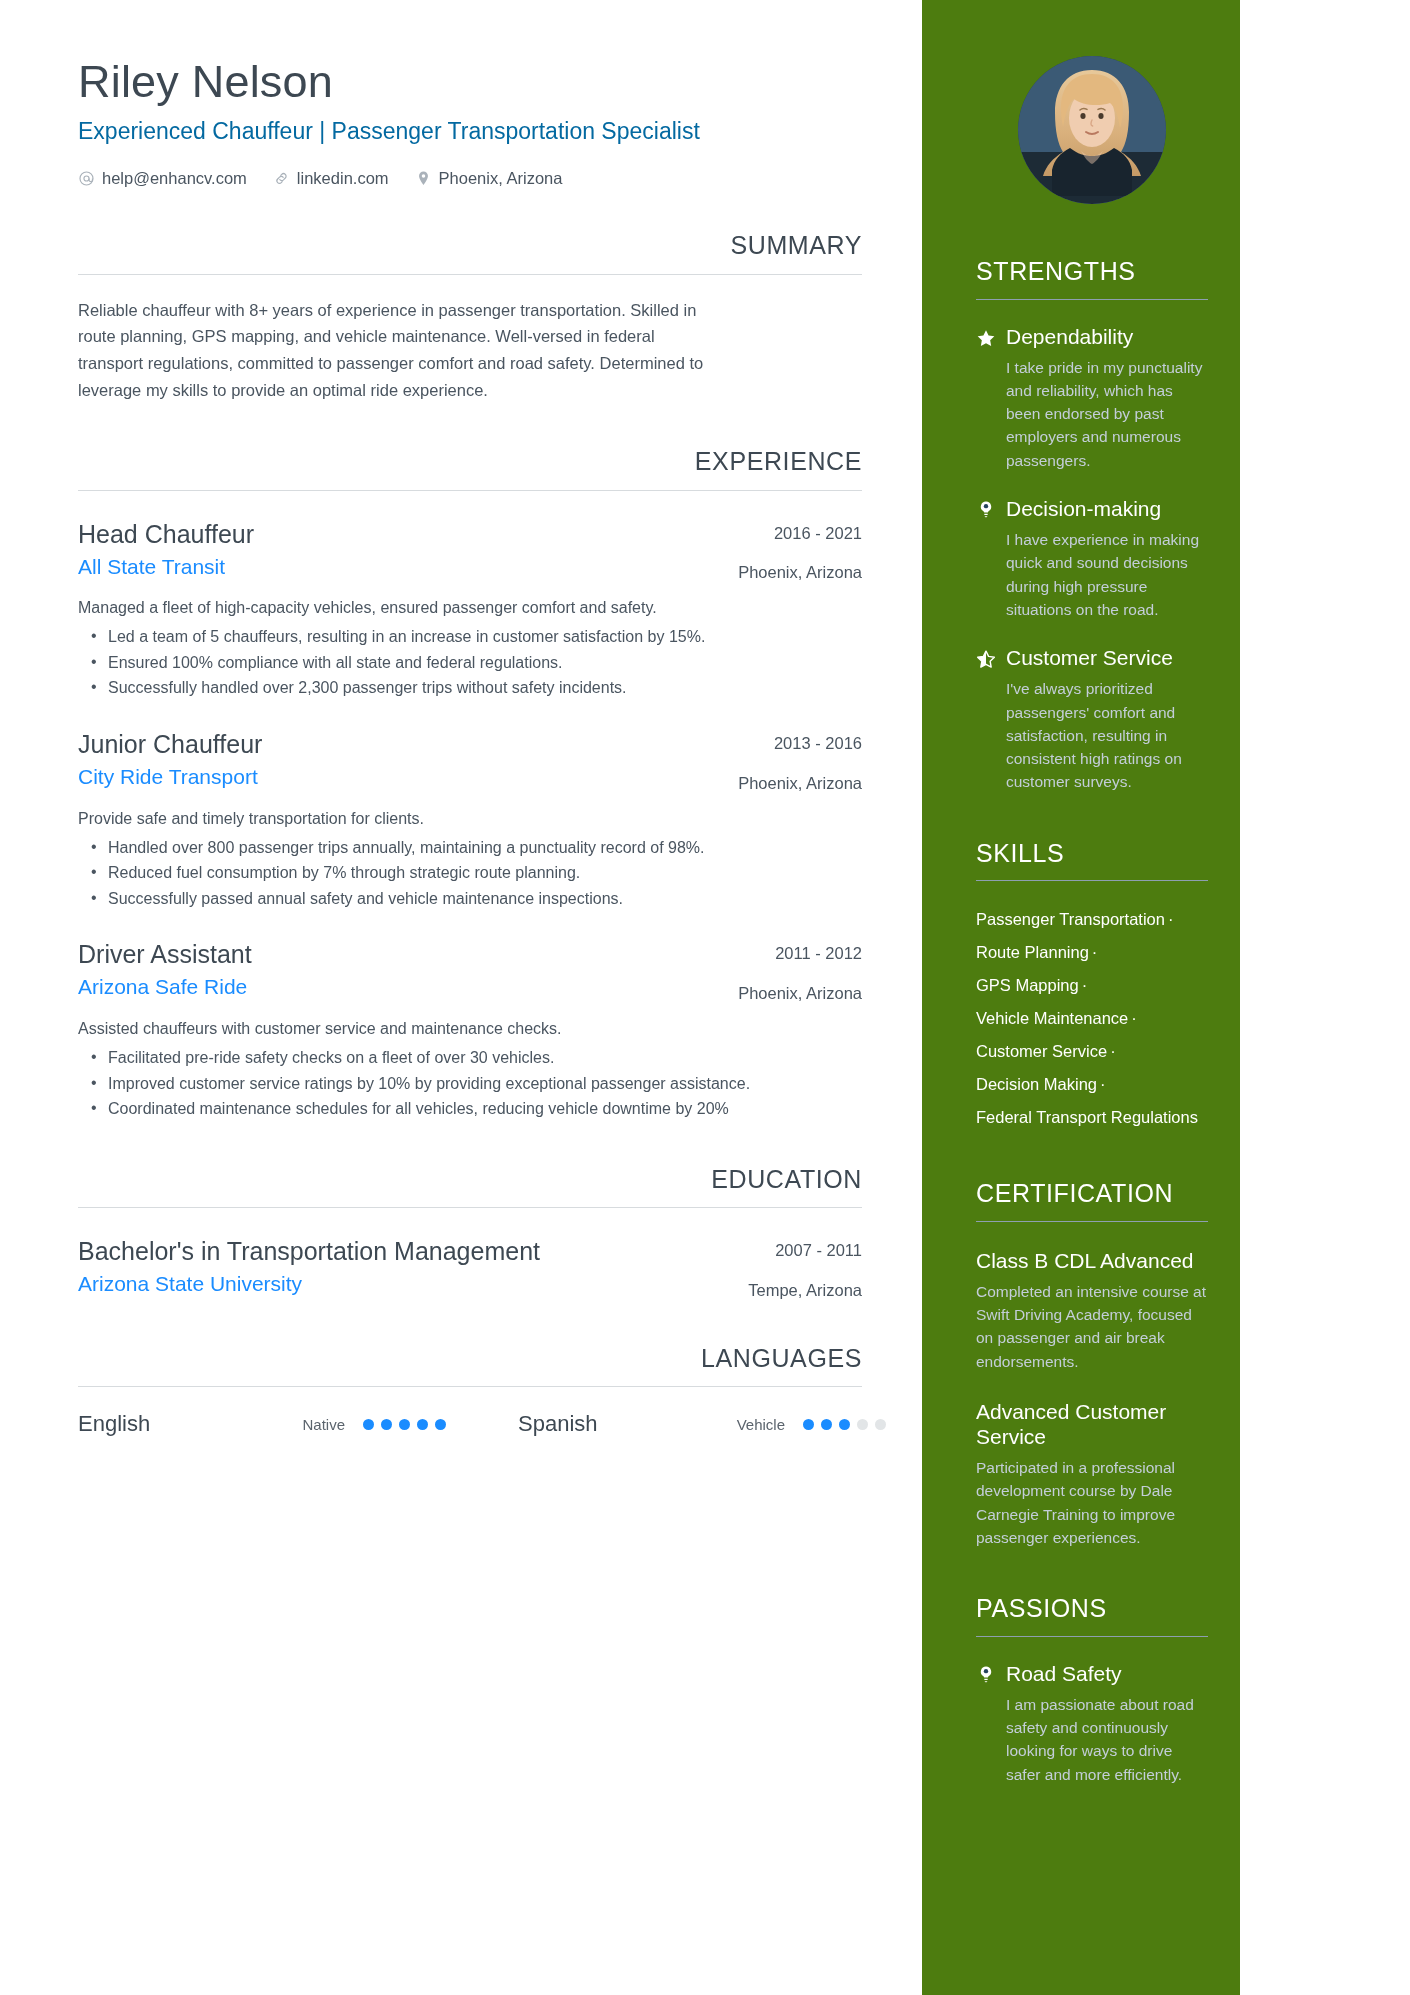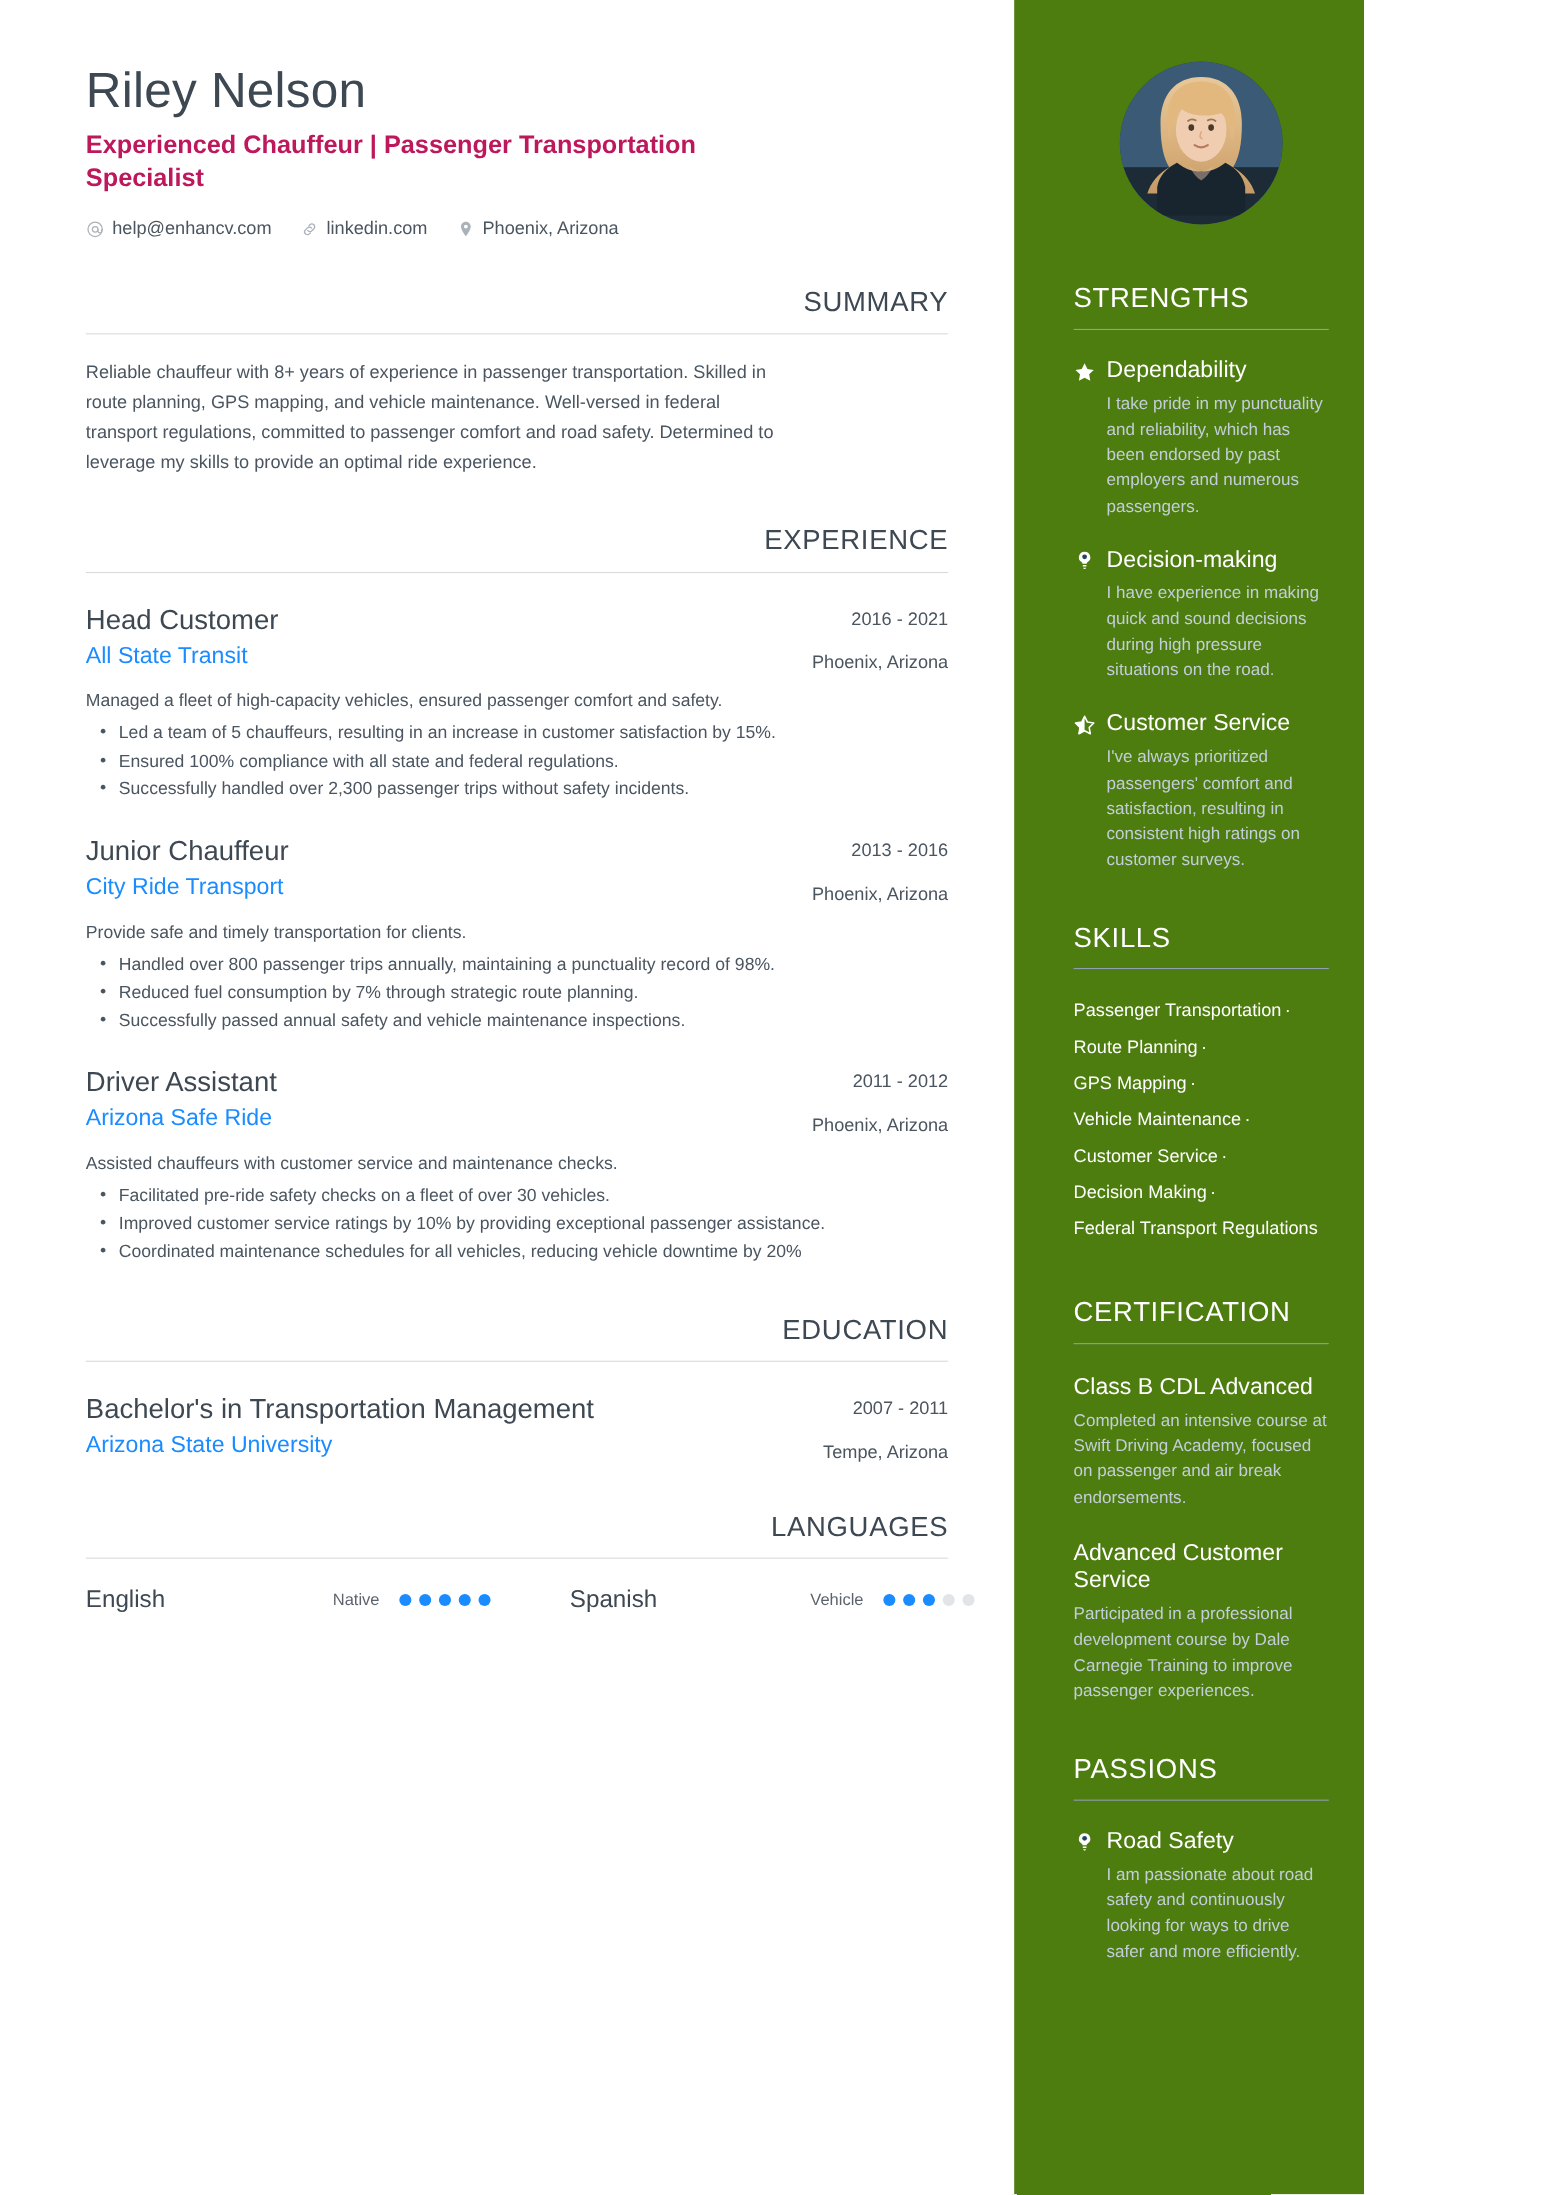--- a/index.html
+++ b/index.html
@@ -31,22 +31,22 @@
     font-size: 45px;
     font-weight: 400;
     color: #3d4852;
     letter-spacing: 0.2px;
     line-height: 1.16;
   }
 
   .headline {
     margin-top: 9px;
     font-size: 23px;
-    font-weight: 700;
-    color: #be185d;
+    font-weight: 400;
+    color: #0369a1;
     line-height: 1.30;
     max-width: 645px;
   }
 
   .contact-row {
     margin-top: 22px;
     display: flex;
     align-items: center;
     gap: 26px;
     font-size: 16.5px;
@@ -327,21 +327,21 @@
       <div class="summary-text">Reliable chauffeur with 8+ years of experience in passenger transportation. Skilled in route planning, GPS mapping, and vehicle maintenance. Well-versed in federal transport regulations, committed to passenger comfort and road safety. Determined to leverage my skills to provide an optimal ride experience.</div>
     </div>
 
     <div class="sec">
       <div class="sec-title">EXPERIENCE</div>
       <div class="sec-rule"></div>
 
       <div class="entry">
         <div class="entry-head">
           <div class="entry-left">
-            <div class="entry-role">Head Customer</div>
+            <div class="entry-role">Head Chauffeur</div>
             <div class="entry-org">All State Transit</div>
           </div>
           <div class="entry-right">
             <div class="entry-dates">2016 - 2021</div>
             <div class="entry-loc">Phoenix, Arizona</div>
           </div>
         </div>
         <div class="entry-desc">Managed a fleet of high-capacity vehicles, ensured passenger comfort and safety.</div>
         <ul class="bullets">
           <li>Led a team of 5 chauffeurs, resulting in an increase in customer satisfaction by 15%.</li>

